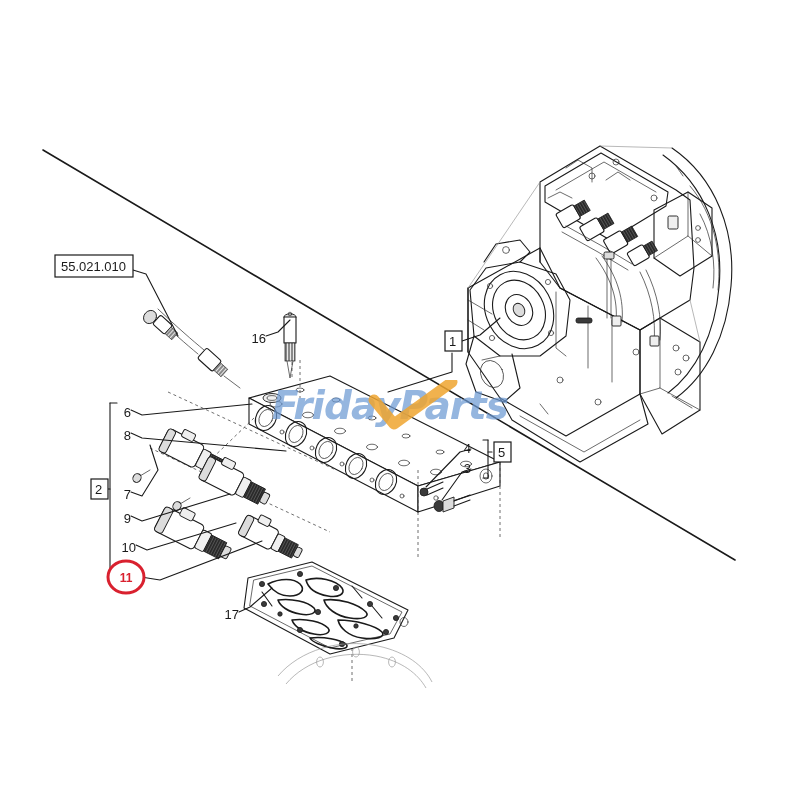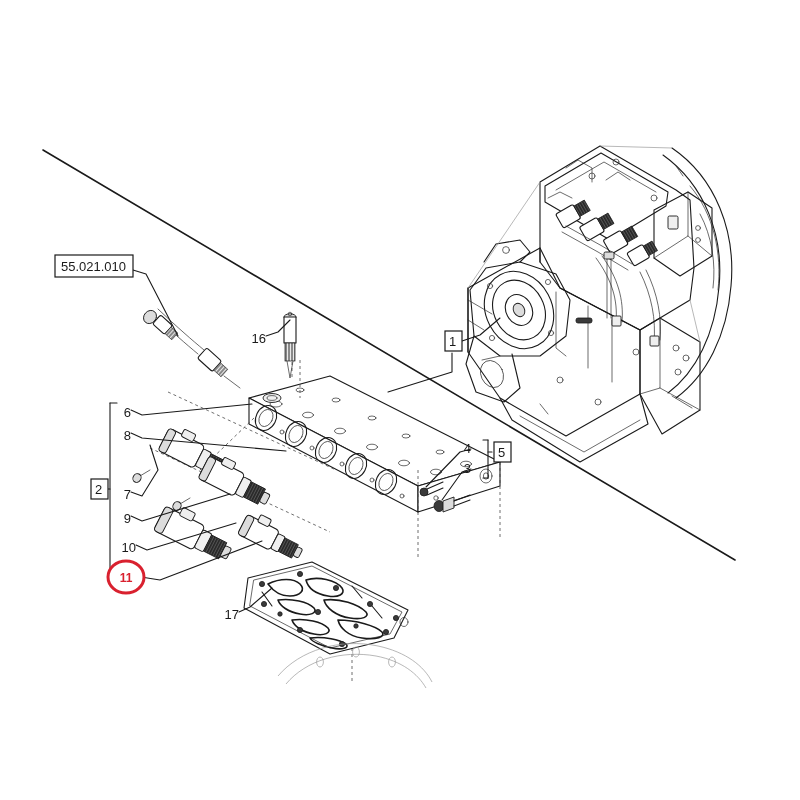--- a/index.html
+++ b/index.html
@@ -414,14 +414,20 @@
     <text class="callout-text" x="266" y="343" text-anchor="end">16</text>
     <text class="callout-text" x="239" y="619" text-anchor="end">17</text>
 
     <g>
       <ellipse cx="126" cy="577" rx="18" ry="16" fill="#ffffff" stroke="#d9212f" stroke-width="3"></ellipse>
       <text class="red-num" x="126" y="582" text-anchor="middle">11</text>
     </g>
   </g>
 </svg>
 
-
+<div class="wm">
+  <div class="wm-text">FridayParts</div>
+  <svg class="wm-swoosh" viewBox="0 0 90 52">
+    <path d="M6 20 L26 44 L84 2" fill="none" stroke="#efa530" stroke-width="11" stroke-linecap="round" stroke-linejoin="round"></path>
+  </svg>
 </div>
 
+</div>
+
 </body></html>

